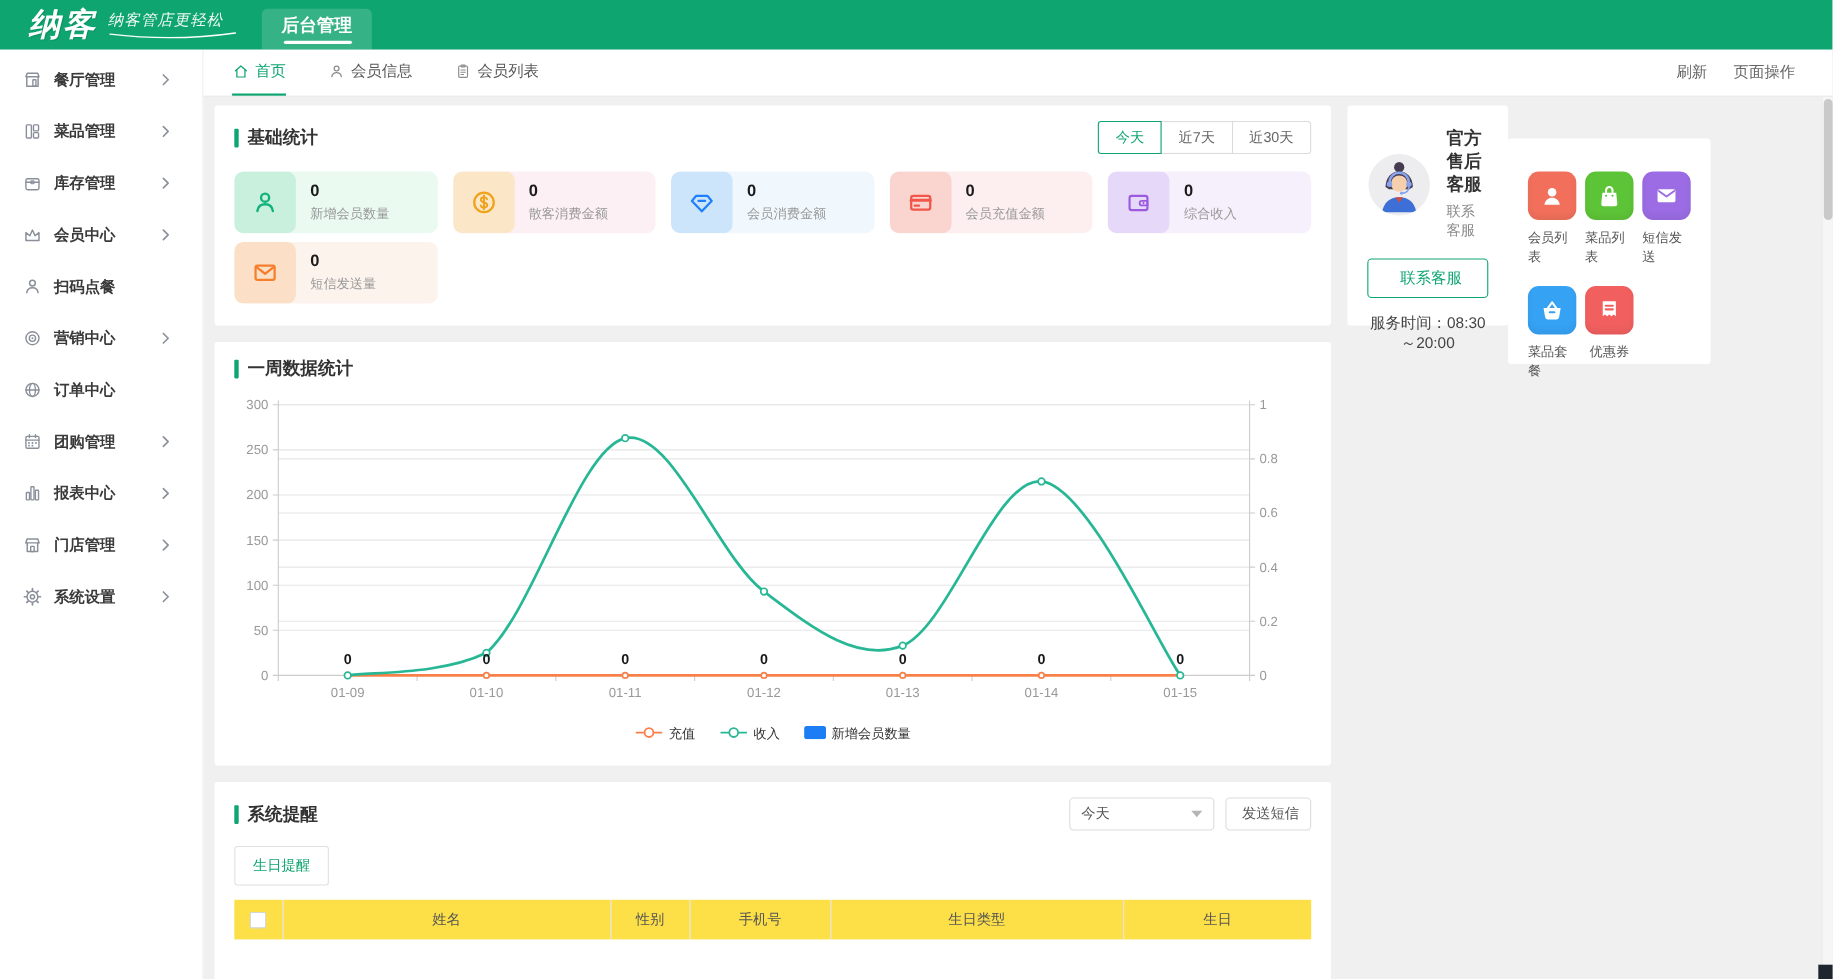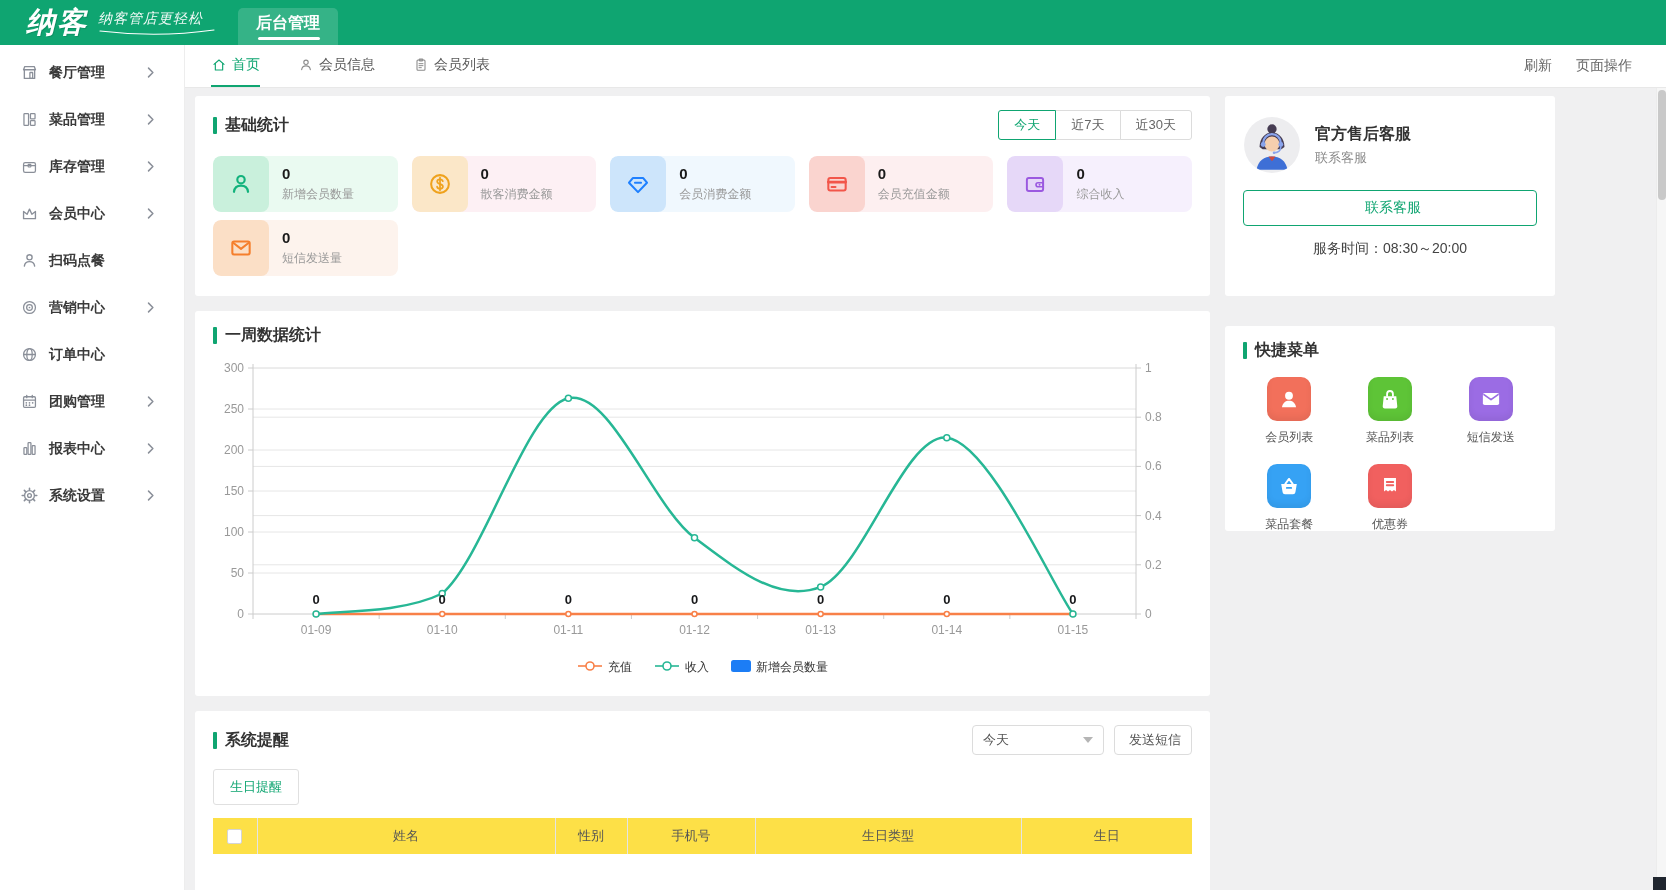--- a/index.html
+++ b/index.html
@@ -36,21 +36,21 @@
   .tab { display:flex; align-items:center; gap:5px; font-size:14px; color:#595959; cursor:pointer; border-bottom:2px solid transparent; height:100%; }
   .tab .ic { color:#8c8c8c; } .tab .ic svg { width:16px; height:16px; display:block; }
   .tab.active { color:#0fa571; border-bottom-color:#0fa571; }
   .tab.active .ic { color:#0fa571; }
   .tabbar-right { margin-left:auto; display:flex; align-items:center; gap:20px; color:#666; font-size:14px; }
   .tb-act { display:flex; align-items:center; gap:4px; cursor:pointer; }
   .tb-chevron { color:#0fa571; cursor:pointer; }
 
   .content { flex:1; padding:8px 10px; display:flex; gap:15px; align-items:flex-start; overflow:hidden; }
   .col-left { width:1015px; flex:none; display:flex; flex-direction:column; gap:15px; }
-  .col-right { width:330px; flex:none; display:flex; flex-direction:column; }
+  .col-right { width:330px; flex:none; display:flex; flex-direction:row; }
 
   .card { background:#fff; border-radius:3px; padding:14px 18px; }
   .sec-title { display:flex; align-items:center; }
   .sec-bar { width:4px; height:17px; background:#0fa571; border-radius:1px; margin-right:8px; }
   .sec-text { font-size:16px; font-weight:bold; color:#333; }
 
   
   .stats-head { display:flex; align-items:center; justify-content:space-between; }
   .range-group { display:flex; }
   .range-btn { padding:5px 15px; font-size:13px; color:#666; background:#fff; border:1px solid #dcdcdc; margin-left:-1px; cursor:pointer; }
@@ -236,20 +236,36 @@
         </div>
         <div class="side-item">
           <span class="ic">
             <svg viewBox="0 0 24 24">
               <rect x="5" y="11" width="3.6" height="8.5" rx="0.8" fill="none" stroke="currentColor" stroke-width="1.6"></rect>
               <rect x="10.2" y="4.5" width="3.6" height="15" rx="0.8" fill="none" stroke="currentColor" stroke-width="1.6"></rect>
               <rect x="15.4" y="8.5" width="3.6" height="11" rx="0.8" fill="none" stroke="currentColor" stroke-width="1.6"></rect>
             </svg>
           </span>
           <span class="side-label">报表中心</span>
+          <span class="ic side-arrow">
+            <svg viewBox="0 0 24 24">
+              <path d="M9.5 6.5 15 12l-5.5 5.5" fill="none" stroke="currentColor" stroke-width="1.9" stroke-linecap="round" stroke-linejoin="round"></path>
+            </svg>
+          </span>
+        </div>
+        <div class="side-item">
+          <span class="ic">
+            <svg viewBox="0 0 24 24">
+              <path d="M4.5 9.5 5.8 5h12.4l1.3 4.5" fill="none" stroke="currentColor" stroke-width="1.7" stroke-linecap="round" stroke-linejoin="round"></path>
+              <path d="M4.5 9.5H19.5" fill="none" stroke="currentColor" stroke-width="1.7" stroke-linecap="round" stroke-linejoin="round"></path>
+              <path d="M6 9.5V19.5h12V9.5" fill="none" stroke="currentColor" stroke-width="1.7" stroke-linecap="round" stroke-linejoin="round"></path>
+              <rect x="10" y="13.5" width="4" height="6" rx="0.5" fill="none" stroke="currentColor" stroke-width="1.6"></rect>
+            </svg>
+          </span>
+          <span class="side-label">门店管理</span>
           <span class="ic side-arrow">
             <svg viewBox="0 0 24 24">
               <path d="M9.5 6.5 15 12l-5.5 5.5" fill="none" stroke="currentColor" stroke-width="1.9" stroke-linecap="round" stroke-linejoin="round"></path>
             </svg>
           </span>
         </div>
         <div class="side-item">
           <span class="ic">
             <svg viewBox="0 0 24 24">
               <path d="M19 12h2.2M16.95 16.95 18.5 18.5M12 19v2.2M7.05 16.95 5.5 18.5M5 12H2.8M7.05 7.05 5.5 5.5M12 5V2.8M16.95 7.05 18.5 5.5" fill="none" stroke="currentColor" stroke-width="2" stroke-linecap="round" stroke-linejoin="round"></path>
@@ -589,24 +605,20 @@
             </div>
           </div>
           <button class="contact-btn">
               <span class="ic"></span>
               <span>联系客服</span>
             </button>
           <div class="svc-time">服务时间：08:30～20:00</div>
         </div>
 
         <div class="card qm-card" style="height:205px;">
-          <div class="sec-title">
-              <span class="sec-bar"></span>
-              <span class="sec-text">快捷菜单</span>
-            </div>
           <div class="qm-grid">
               <div class="qm-item">
                 <div class="qm-ic" style="background: rgb(242, 112, 91); color: rgb(242, 112, 91);">
                   <svg viewBox="0 0 24 24">
                     <circle cx="12" cy="9" r="3.6" fill="#fff"></circle>
                     <path d="M5.5 19.5c.8-4 3.4-5.8 6.5-5.8s5.7 1.8 6.5 5.8Z" fill="#fff"></path>
                   </svg>
                 </div>
                 <div class="qm-lab">会员列表</div>
               </div>

